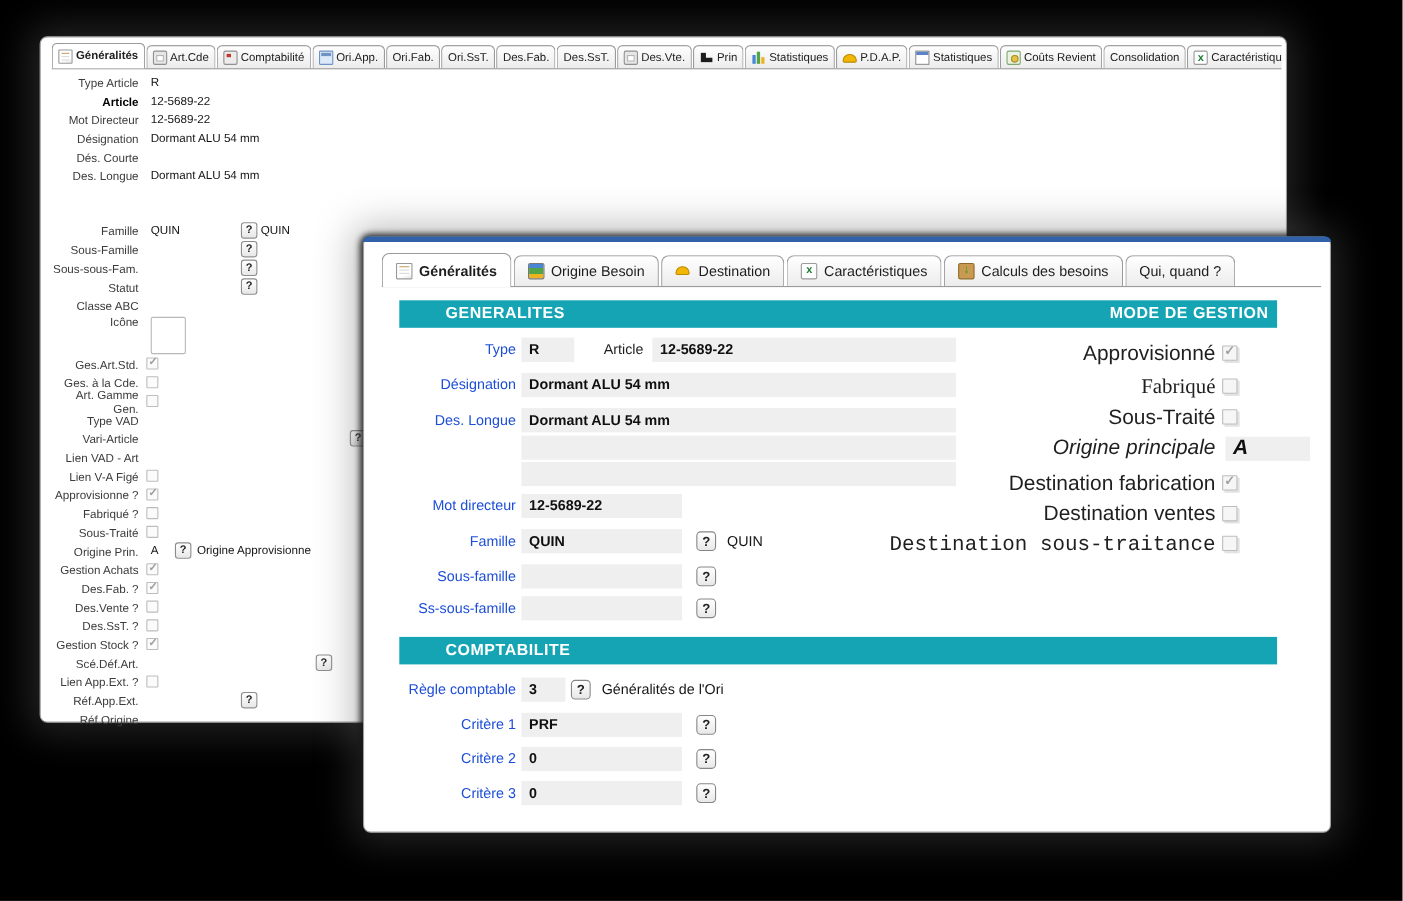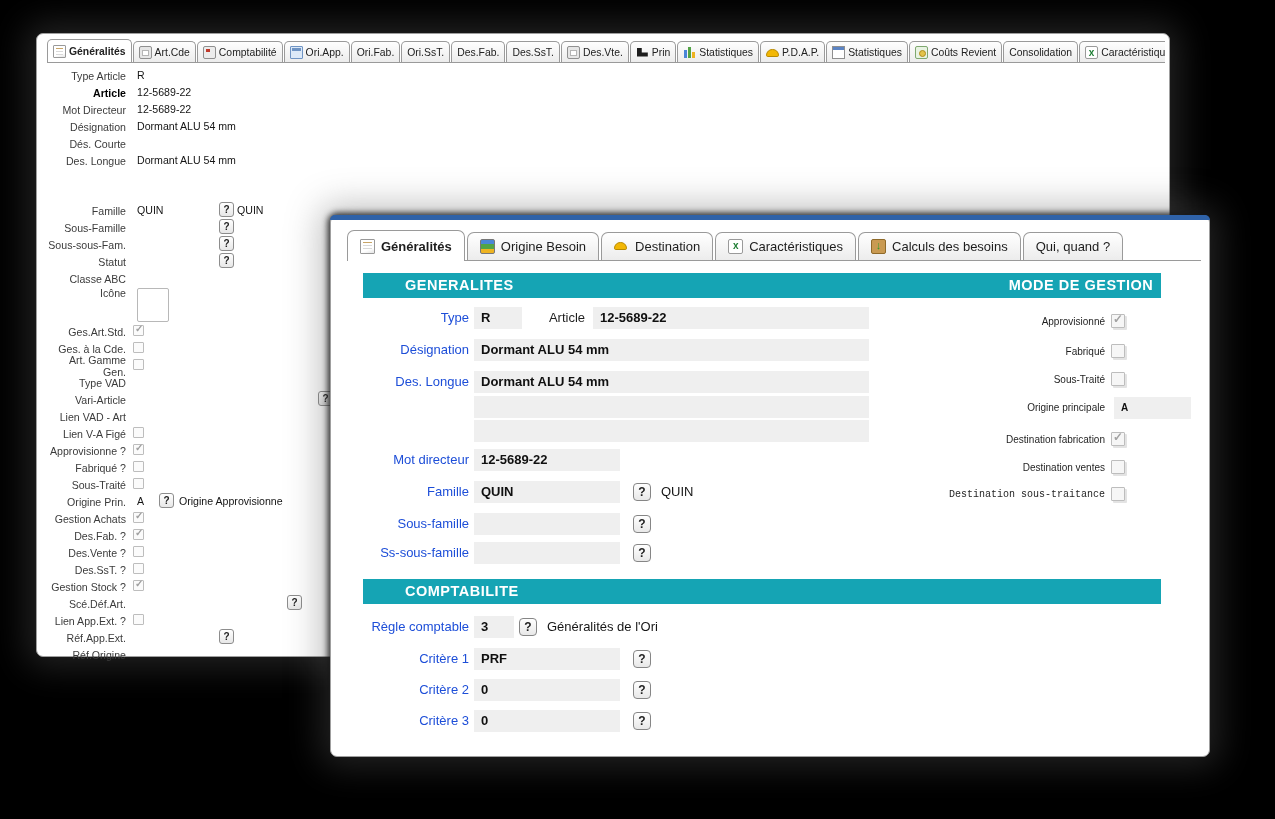--- a/index.html
+++ b/index.html
@@ -54,21 +54,21 @@
   .fgbox.b-small{left:125px;width:48px;}
   .fgbox.b-article{left:244px;width:276px;}
   .fgbox.b-wide{left:125px;width:395px;}
   .fgbox.b-med{left:125px;width:146px;}
   .fgbox.b-regle{left:125px;width:40px;}
   .fghelp{position:absolute;left:284px;top:2px;width:18px;height:18px;border:1px solid #868686;border-radius:4px;
     background:linear-gradient(#fff,#e8e8e8);font-weight:700;font-size:12px;color:#222;text-align:center;line-height:16px;padding:0;cursor:pointer;}
   .fghelp.h-regle{left:170px;}
   .fgextra{position:absolute;left:312px;line-height:22px;color:#161616;font-size:13px;white-space:nowrap;}
   .fgextra.x-regle{left:198px;}
-  .mgrow{position:absolute;left:18px;right:18px;height:22px;font-size:10px;}
+  .mgrow{position:absolute;left:18px;right:18px;height:22px;font-size:19px;}
   .mglabel{position:absolute;left:300px;right:86px;text-align:right;line-height:22px;color:#1f1f1f;white-space:nowrap;}
   .fgcb{position:absolute;left:762px;top:3px;width:14px;height:14px;border:1px solid #bdbdbd;background:#f6f6f6;border-radius:1px;
     box-shadow:2px 2px 0 #e3e3e3;box-sizing:border-box;cursor:pointer;}
   .fgcb.checked::after{content:'✓';position:absolute;left:1px;top:-3px;font-size:12px;color:#a2a2a2;font-weight:700;}
   .mgval{left:765px;width:77px;}
   
   .icn{display:inline-block;width:13px;height:13px;position:relative;flex:none;box-sizing:border-box;}
   .icn-document{background:linear-gradient(160deg,#fff 70%,#e4e4e4);border:1px solid #999;border-radius:1px;}
   .icn-document::after{content:'';position:absolute;left:2px;top:2px;right:2px;height:1px;background:#c9a567;box-shadow:0 3px 0 #d9d9d9,0 6px 0 #d9d9d9;}
   .icn-printer{background:#e6e6e6;border:1px solid #909090;border-radius:2px;}
@@ -421,29 +421,29 @@
     <span class="fglabel">Ss-sous-famille</span>
     <span class="fgbox b-med"></span>
     <button class="fghelp">?</button>
   </div>
 
   <div>
       <div class="mgrow" style="top: 95px;">
         <span class="mglabel">Approvisionné</span>
         <span class="fgcb checked"></span>
       </div>
-      <div class="mgrow" style="top: 125px;">
+      <div class="mgrow" style="top: 125px; font-family: Liberation Serif, serif;">
         <span class="mglabel">Fabriqué</span>
         <span class="fgcb"></span>
       </div>
       <div class="mgrow" style="top: 153px;">
         <span class="mglabel">Sous-Traité</span>
         <span class="fgcb"></span>
       </div>
-      <div class="mgrow" style="top: 181px;">
+      <div class="mgrow" style="top: 181px; font-style: italic;">
         <span class="mglabel">Origine principale</span>
         <span class="fgbox mgval">A</span>
       </div>
       <div class="mgrow" style="top: 213px;">
         <span class="mglabel">Destination fabrication</span>
         <span class="fgcb checked"></span>
       </div>
       <div class="mgrow" style="top: 241px;">
         <span class="mglabel">Destination ventes</span>
         <span class="fgcb"></span>

